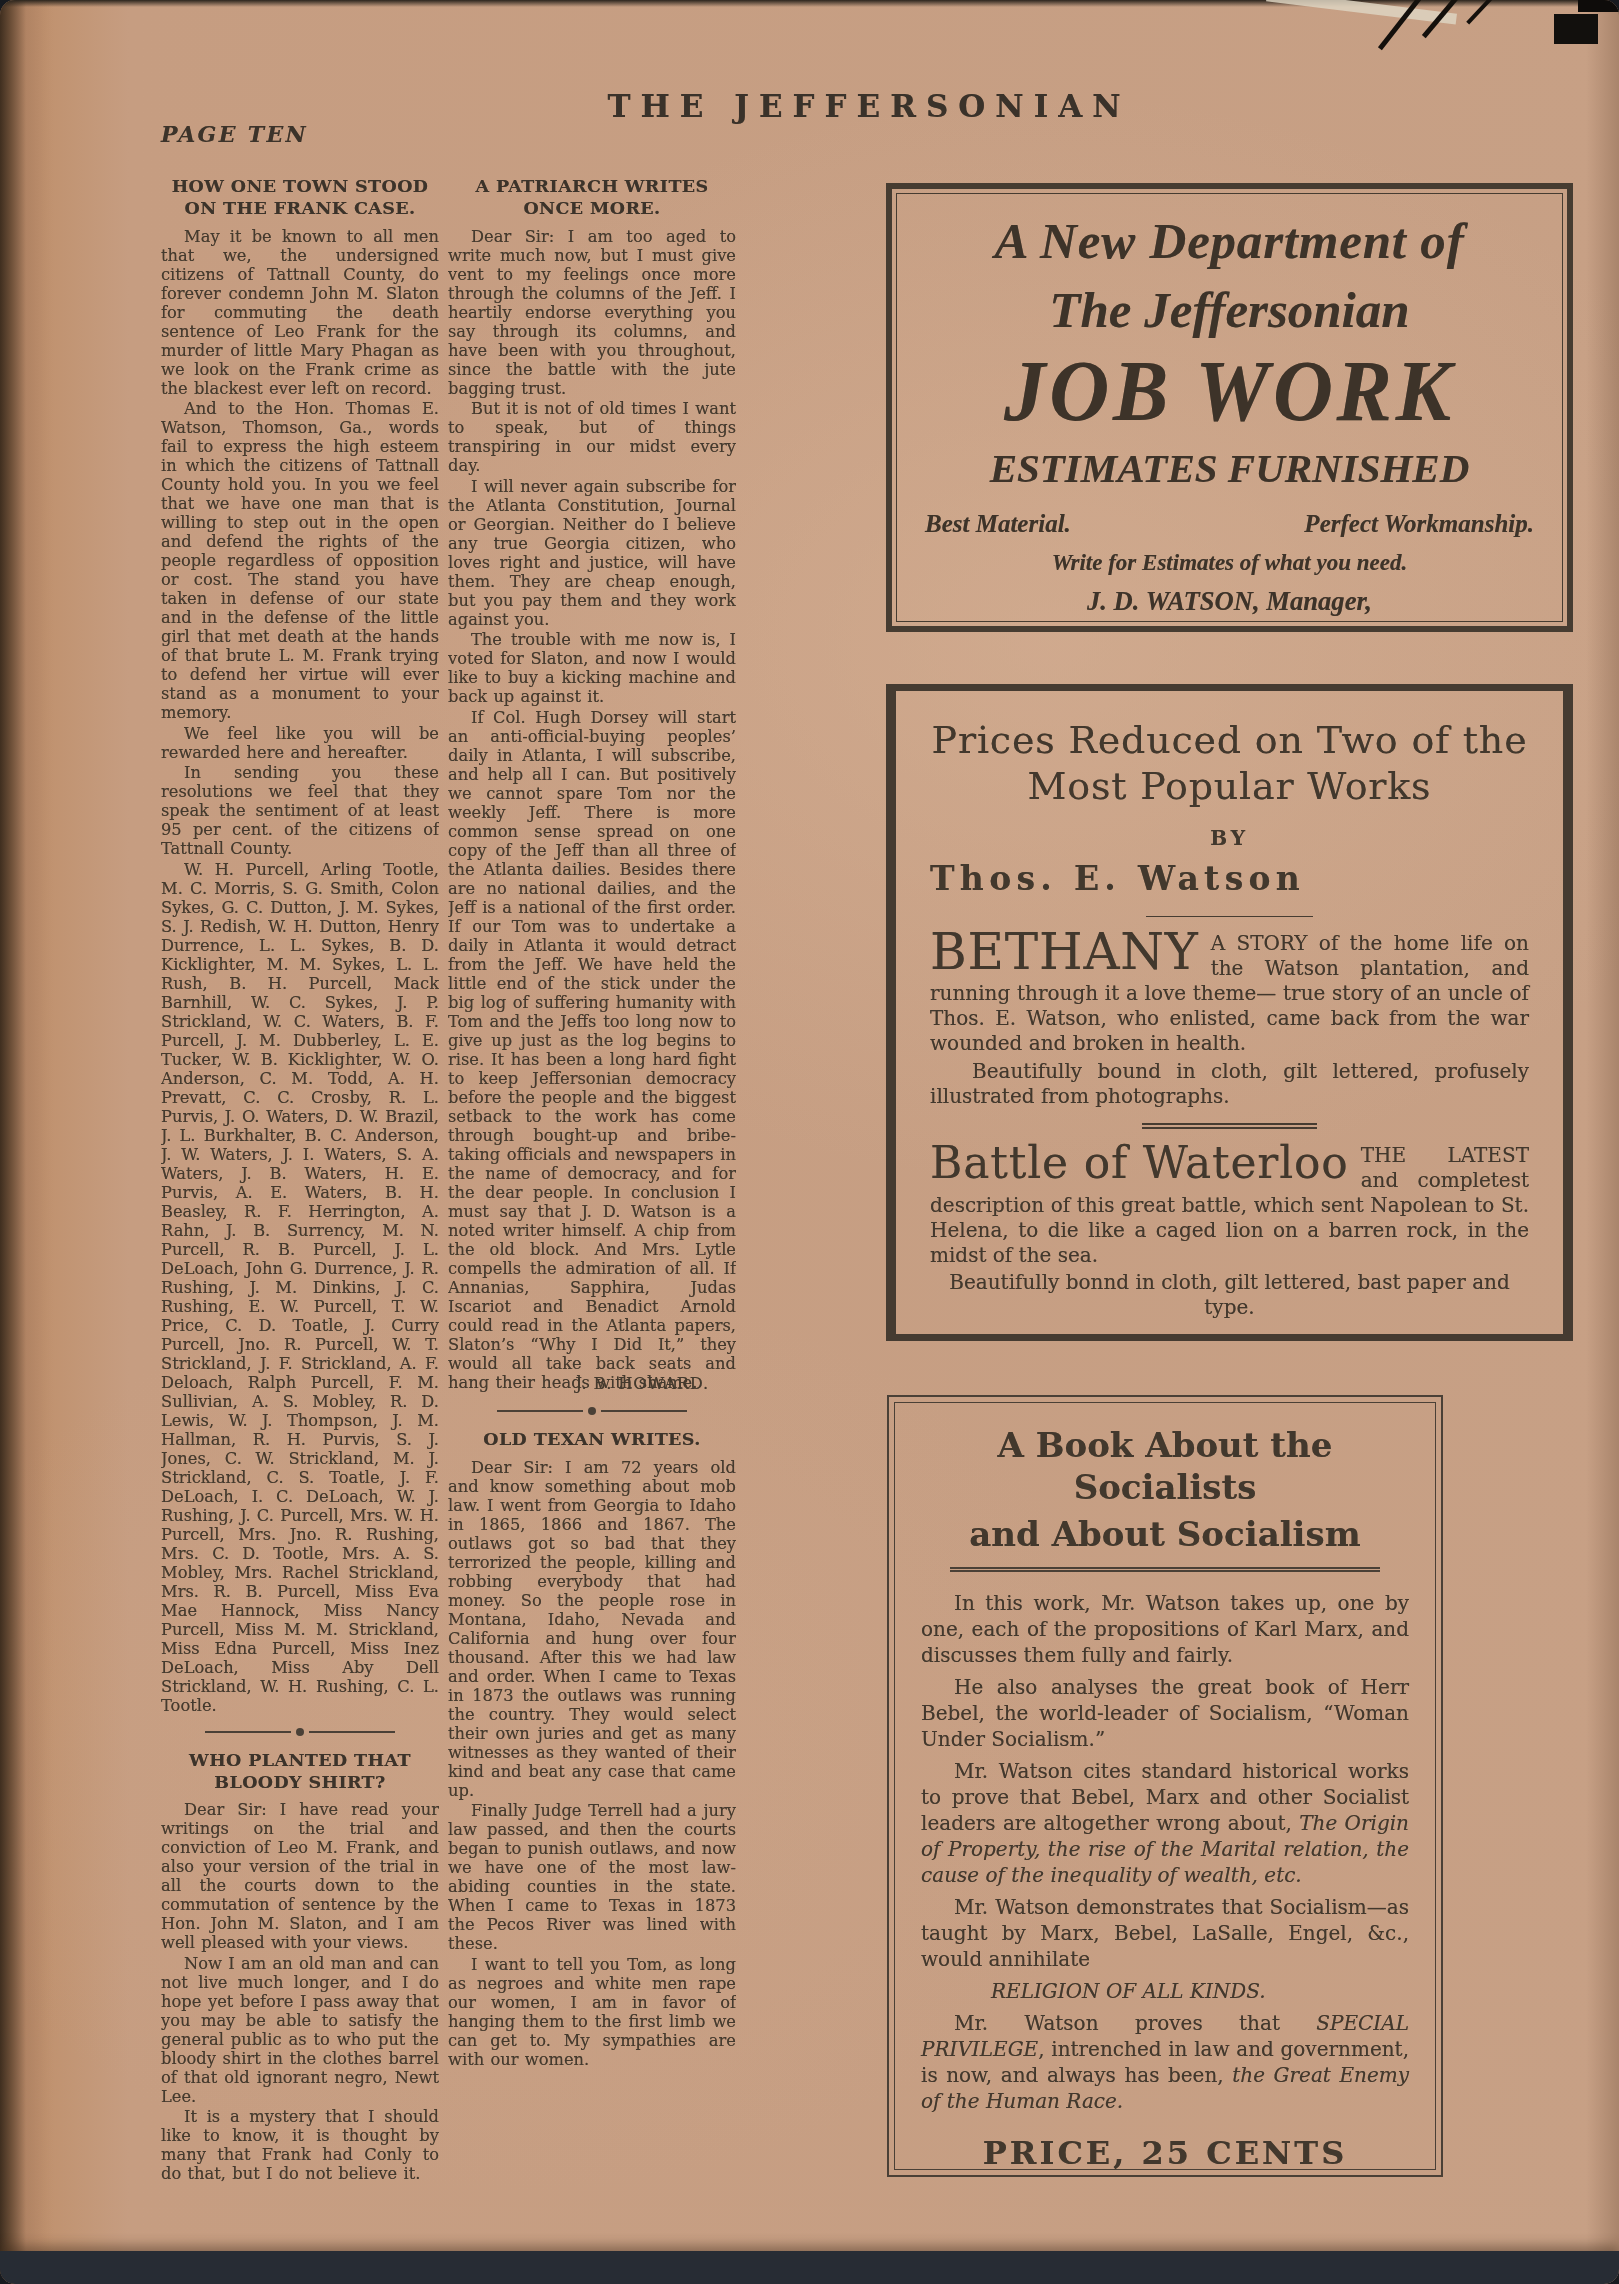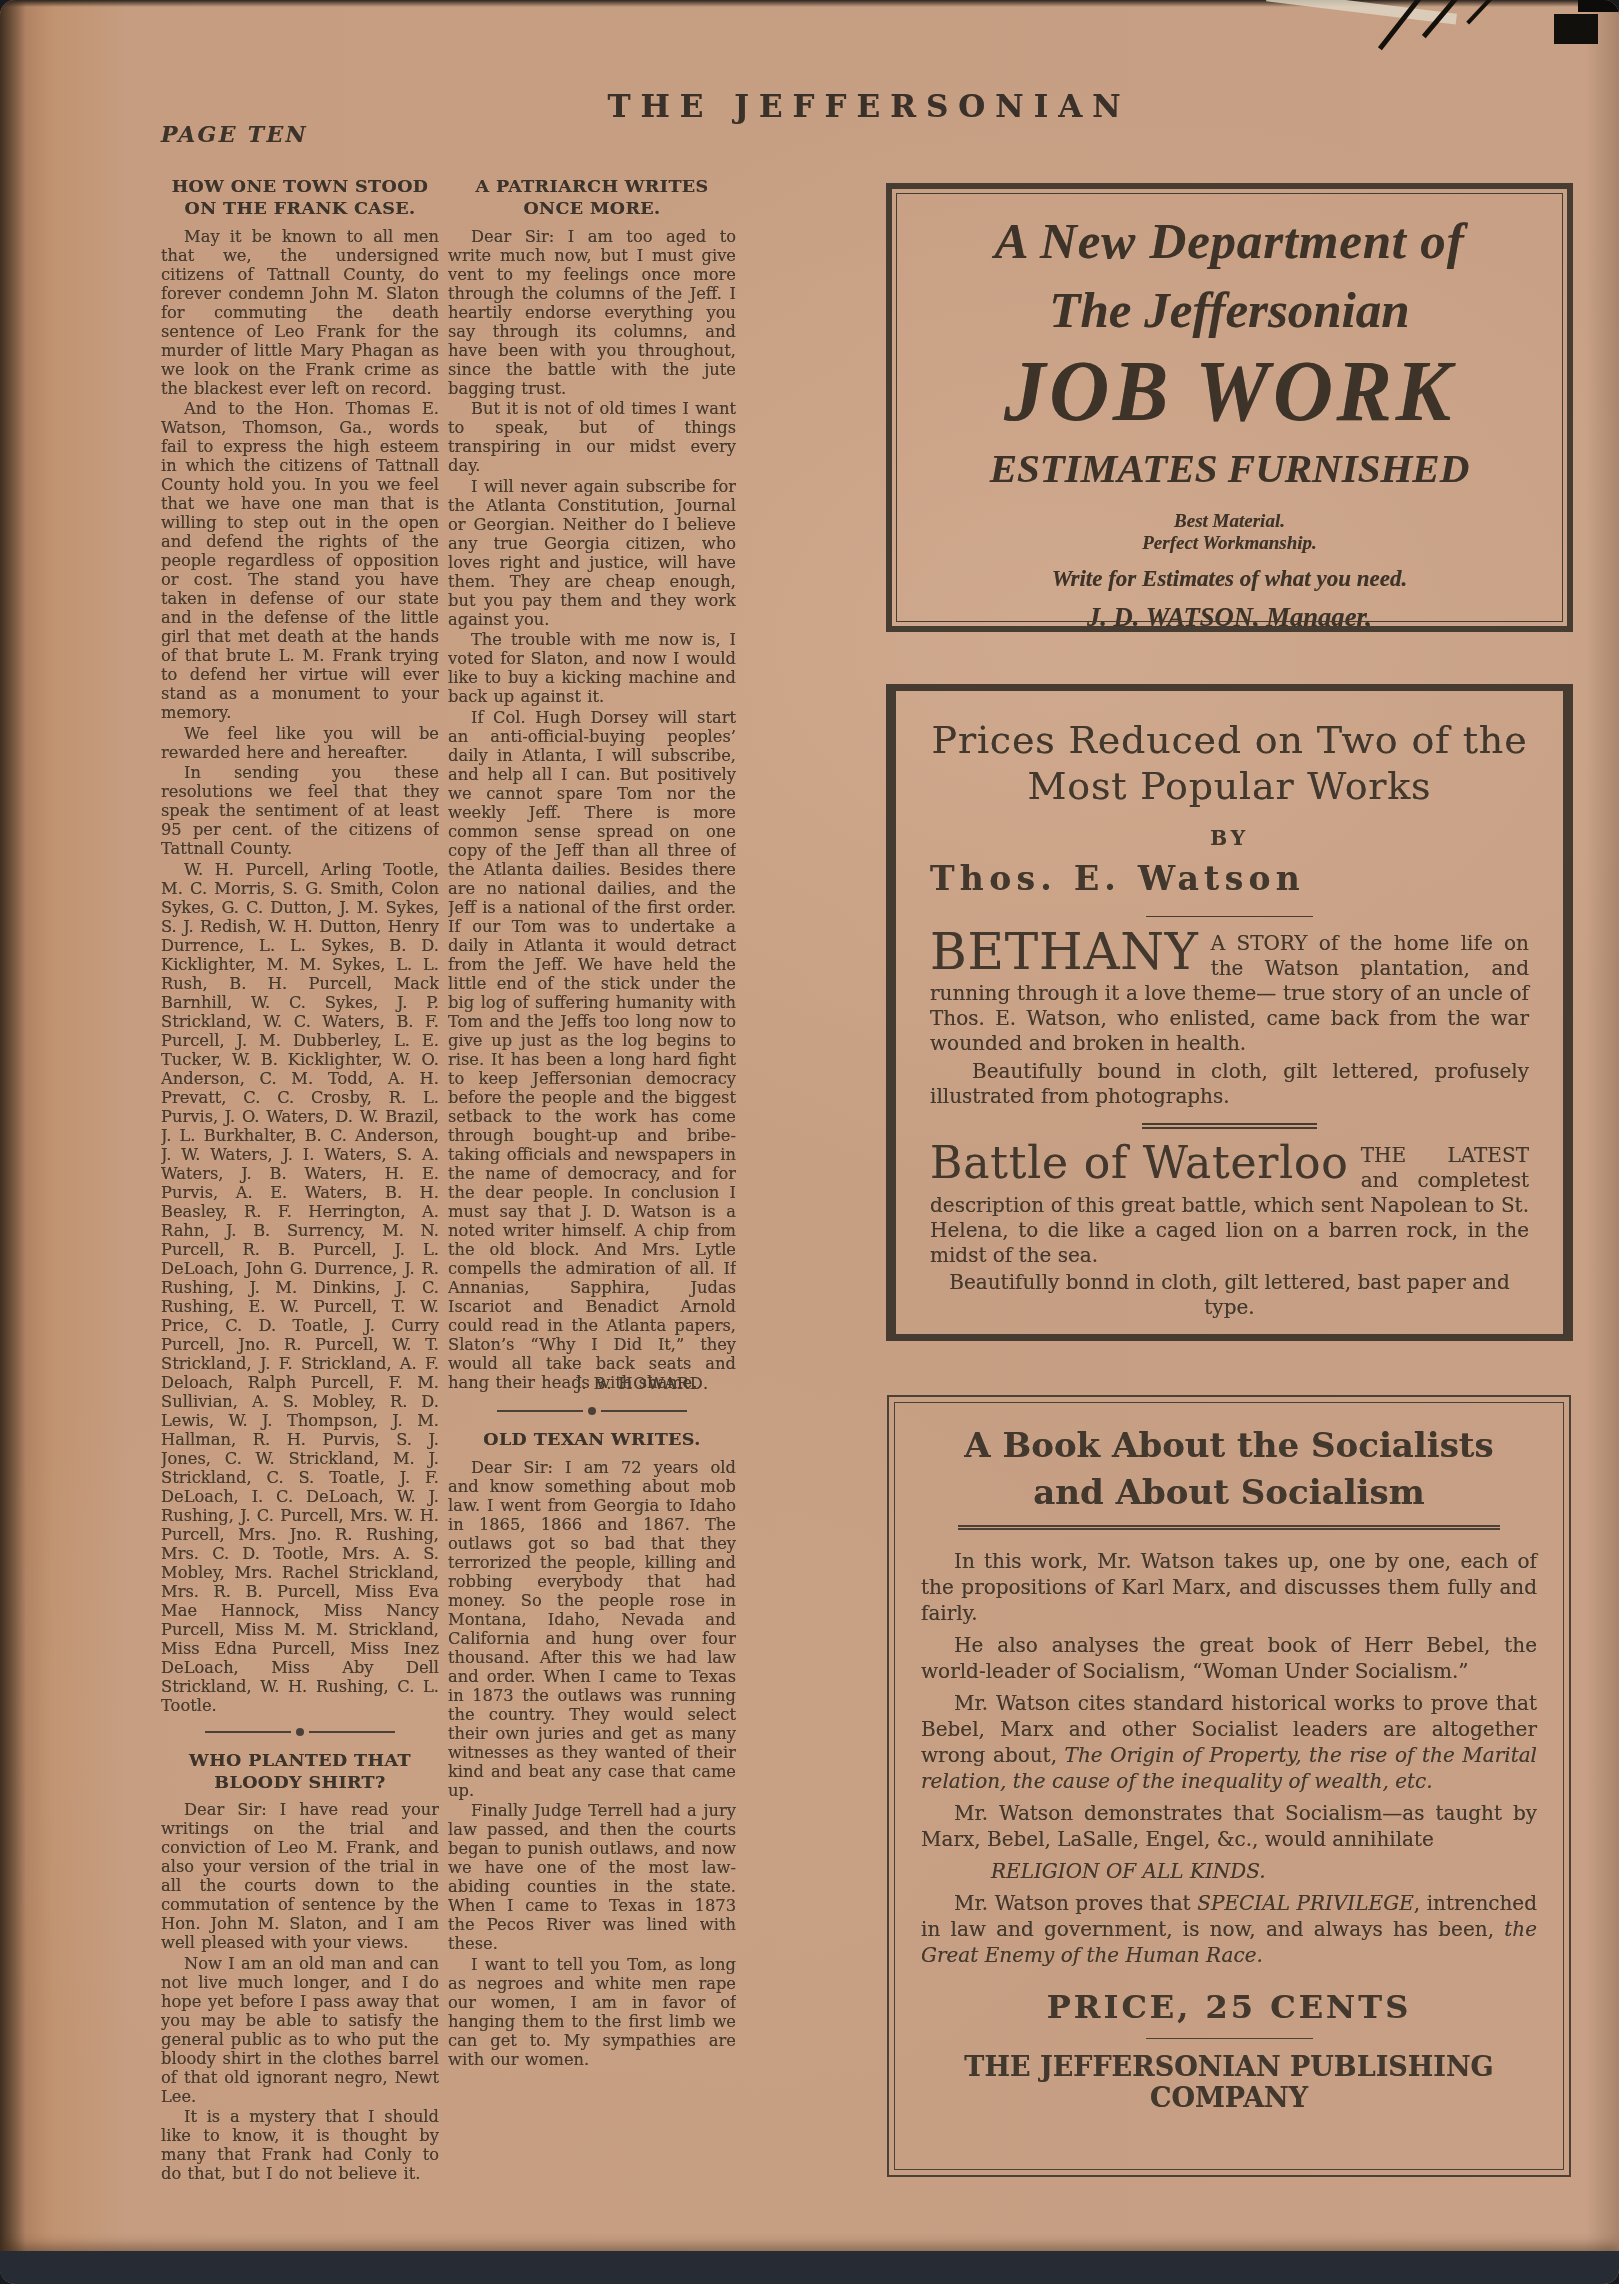--- a/index.html
+++ b/index.html
@@ -40,42 +40,42 @@
   .sep .sd{width:8.3px;height:8.3px;border-radius:50%;background:#4a4036;margin:0 5.3px;}
   
   #ad1{position:absolute;left:886px;top:183px;width:687px;height:449px;box-sizing:border-box;
     border:6.8px solid #463c31;text-align:center;overflow:hidden;
     font-family:Liberation Serif, serif;font-style:italic;font-weight:bold;color:rgba(55,47,38,.92);}
   #ad1::before{content:'';position:absolute;inset:3.8px;border:1.5px solid #463c31;pointer-events:none;}
   .a1l1{font-size:51px;margin-top:23px;letter-spacing:0.8px;}
   .a1l2{font-size:51px;margin-top:10.6px;}
   .a1l3{font-size:83px;margin-top:4.6px;letter-spacing:3.8px;transform:scaleY(1.05);}
   .a1l4{font-size:41px;margin-top:4.6px;}
-  .a1row{display:flex;justify-content:center;padding:0 33px;margin-top:18px;font-size:19px;flex-direction:column;}
+  .a1row{display:flex;justify-content:space-between;padding:0 33px;margin-top:18px;font-size:25px;}
   .a1write{margin-top:12px;font-size:23px;}
   .a1mgr{margin-top:10px;font-size:26.6px;}
   .a1pub{display:flex;justify-content:space-between;padding:0 20px;margin-top:9px;font-size:25px;}
   
   #ad2{position:absolute;left:886px;top:684px;width:687px;height:657px;box-sizing:border-box;overflow:hidden;
     border:7.6px solid #453b31;border-left-width:10.6px;border-right-width:10.6px;padding:0 34px;color:#42382d;}
   .a2t{text-align:center;font-size:38px;line-height:46px;letter-spacing:0.8px;}
   .a2t.first{margin-top:26px;}
   .a2by{text-align:center;font-size:20px;font-weight:bold;letter-spacing:3.8px;margin-top:16.7px;}
   .a2author{text-align:left;font-size:33px;font-weight:bold;letter-spacing:5.3px;margin-top:9px;}
   .a2hr{width:167px;height:1.5px;background:#463c31;margin:18px auto 13.7px;}
   .a2book{font-size:20px;line-height:25px;text-align:justify;margin:0;}
   .a2book .bookname{float:left;margin-right:12px;letter-spacing:0.8px;}
   .bn-beth{font-size:50px;line-height:42px;}
   .bn-wat{font-size:44px;line-height:39px;}
   .a2note{font-size:20px;line-height:25px;text-indent:42px;text-align:justify;margin:3px 0 0;}
   .a2notec{font-size:20px;line-height:25px;text-align:center;margin:1.5px 0 0;}
   .drule{width:175px;height:6.8px;border-top:2.3px solid #463c31;border-bottom:2.3px solid #463c31;box-sizing:border-box;margin:13.7px auto;}
   .a2price{text-align:center;font-size:35px;font-weight:bold;letter-spacing:1.5px;margin-top:9px;}
   
-  #ad3{position:absolute;left:887px;top:1395px;width:684px;height:782px;box-sizing:border-box;overflow:hidden;
+  #ad3{position:absolute;left:887px;top:1395px;width:556px;height:782px;box-sizing:border-box;overflow:hidden;
     border:2.3px solid #4a4036;padding:18px 32px 0;color:#42382d;}
   #ad3::before{content:'';position:absolute;inset:4.6px;border:1.5px solid #4a4036;pointer-events:none;}
   .a3t{text-align:center;font-size:34px;font-weight:bold;line-height:42px;margin-top:9px;}
   .a3t2wrap{width:88%;margin:4.6px auto 0;border-bottom:5.3px double #4a4036;padding-bottom:12px;}
   .a3t2wrap .a3t{margin-top:0;}
   .bpara{font-size:20px;line-height:26px;text-indent:33px;text-align:justify;margin:6px 0 0;}
   .bpara:first-of-type{margin-top:18px;}
   .bpara .it{font-style:italic;}
   .bpara.relig{text-indent:70px;}
   .a3price{text-align:center;font-weight:bold;font-size:32px;letter-spacing:3px;margin-top:20px;}

